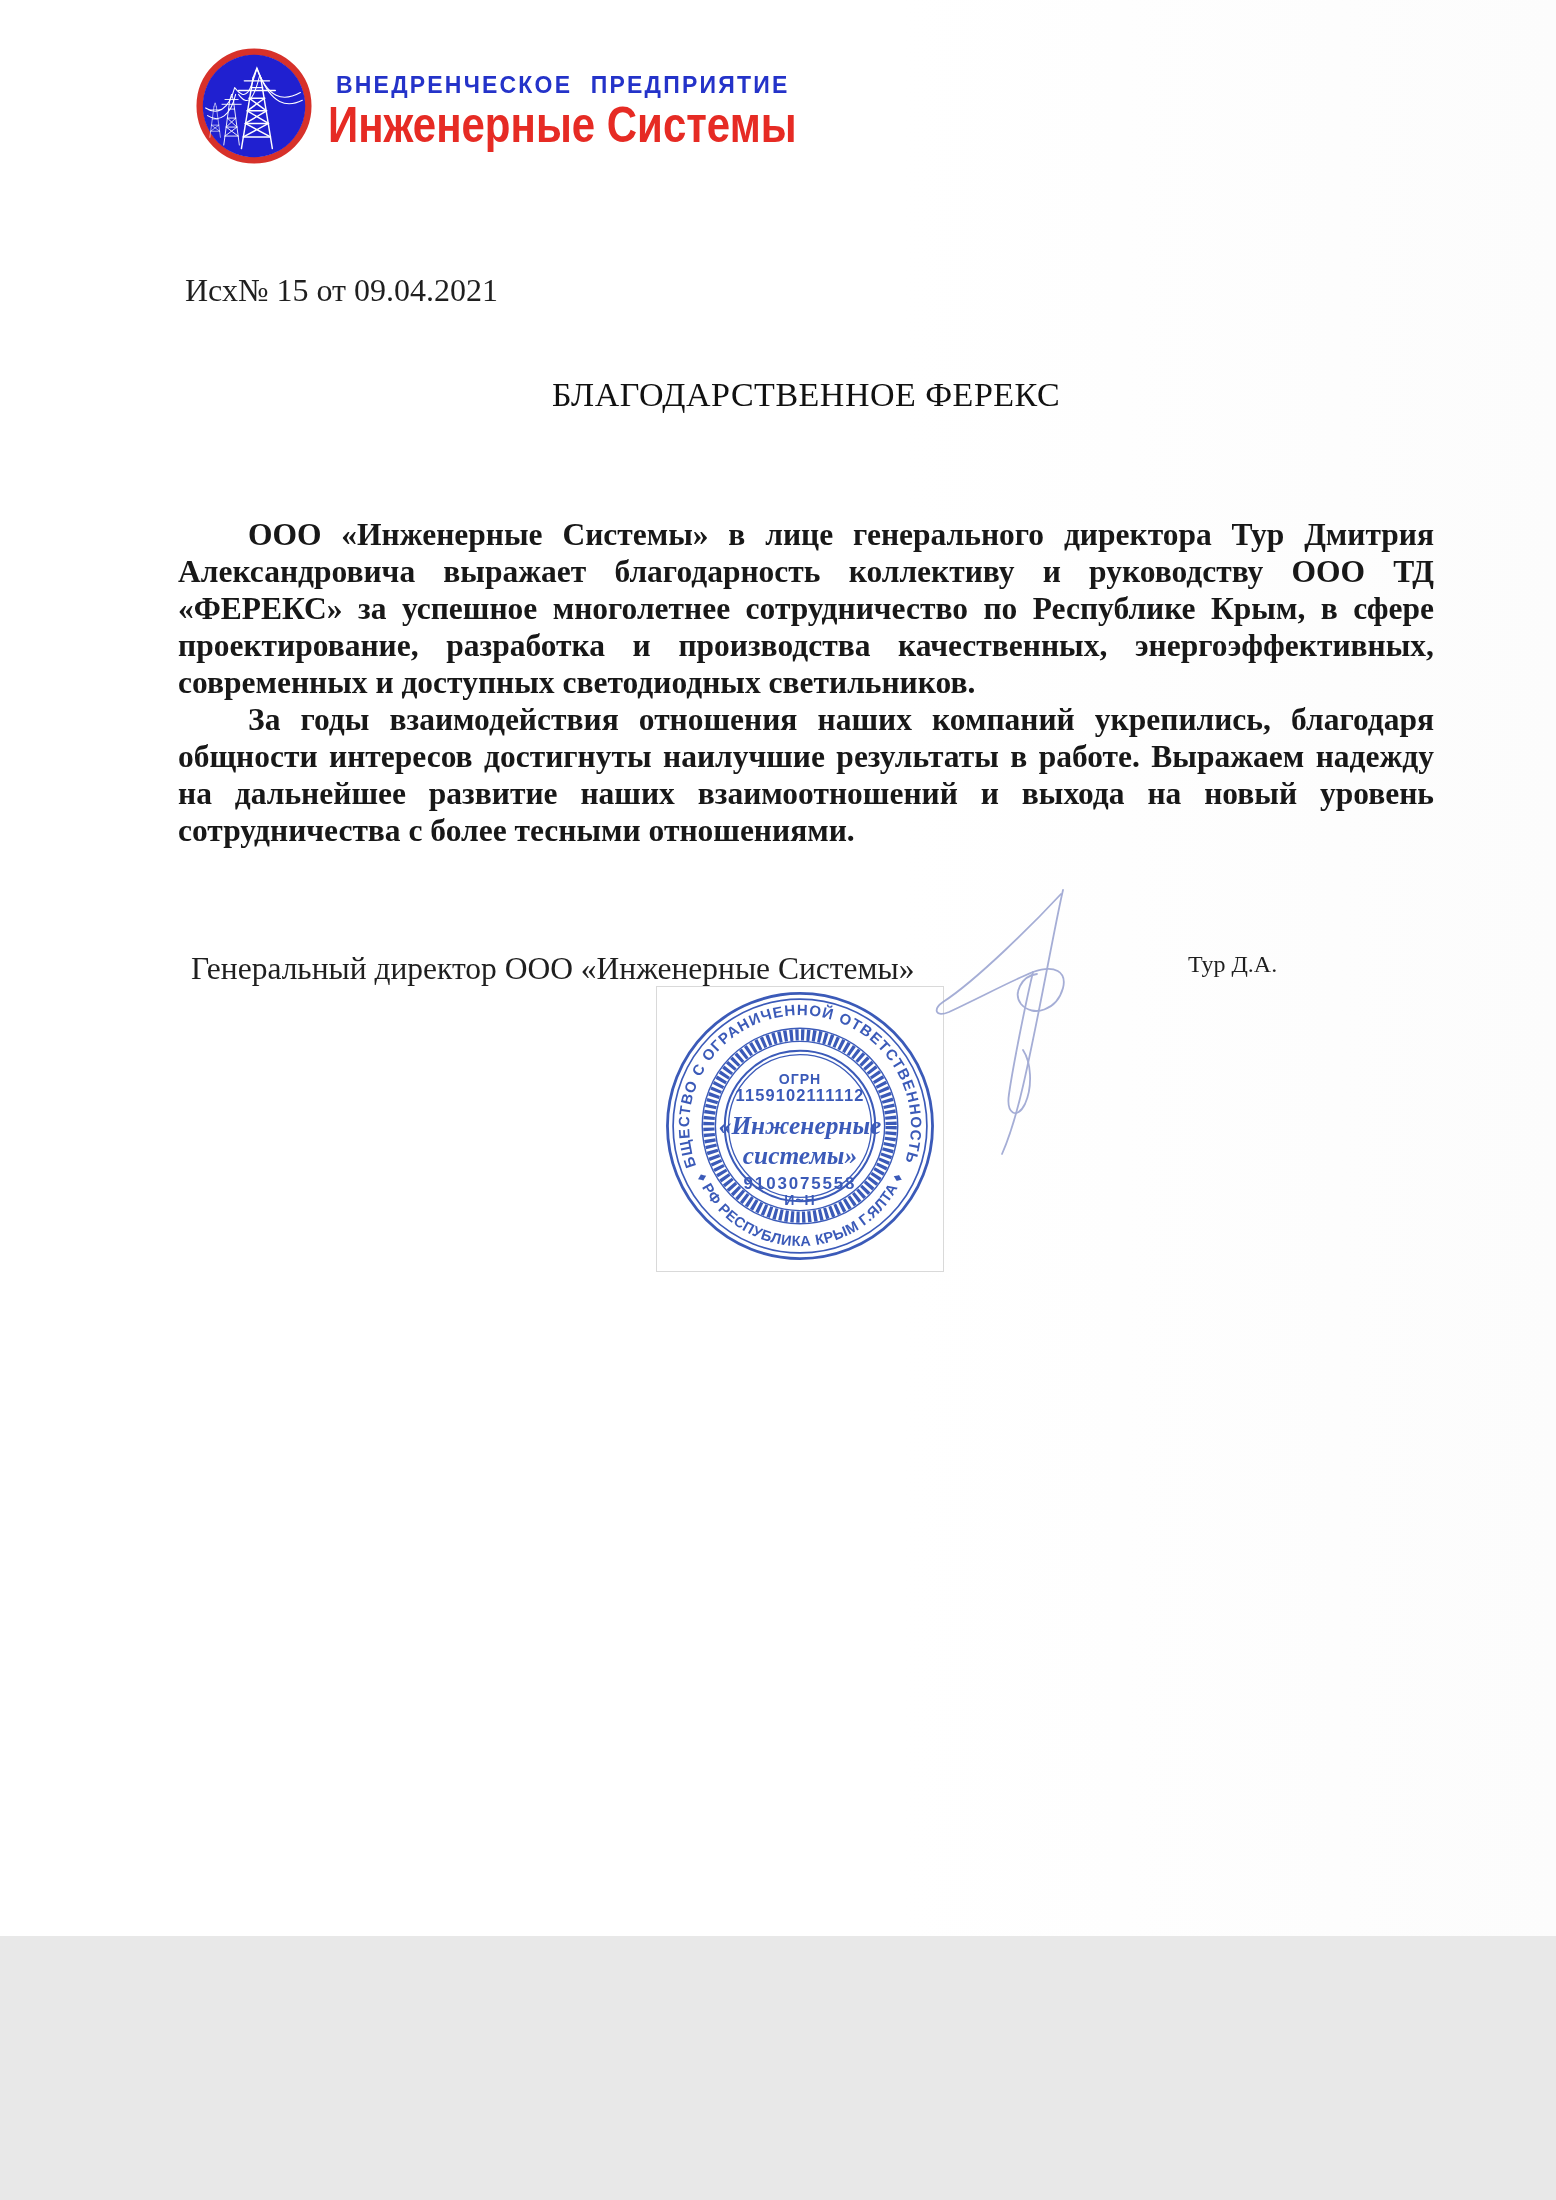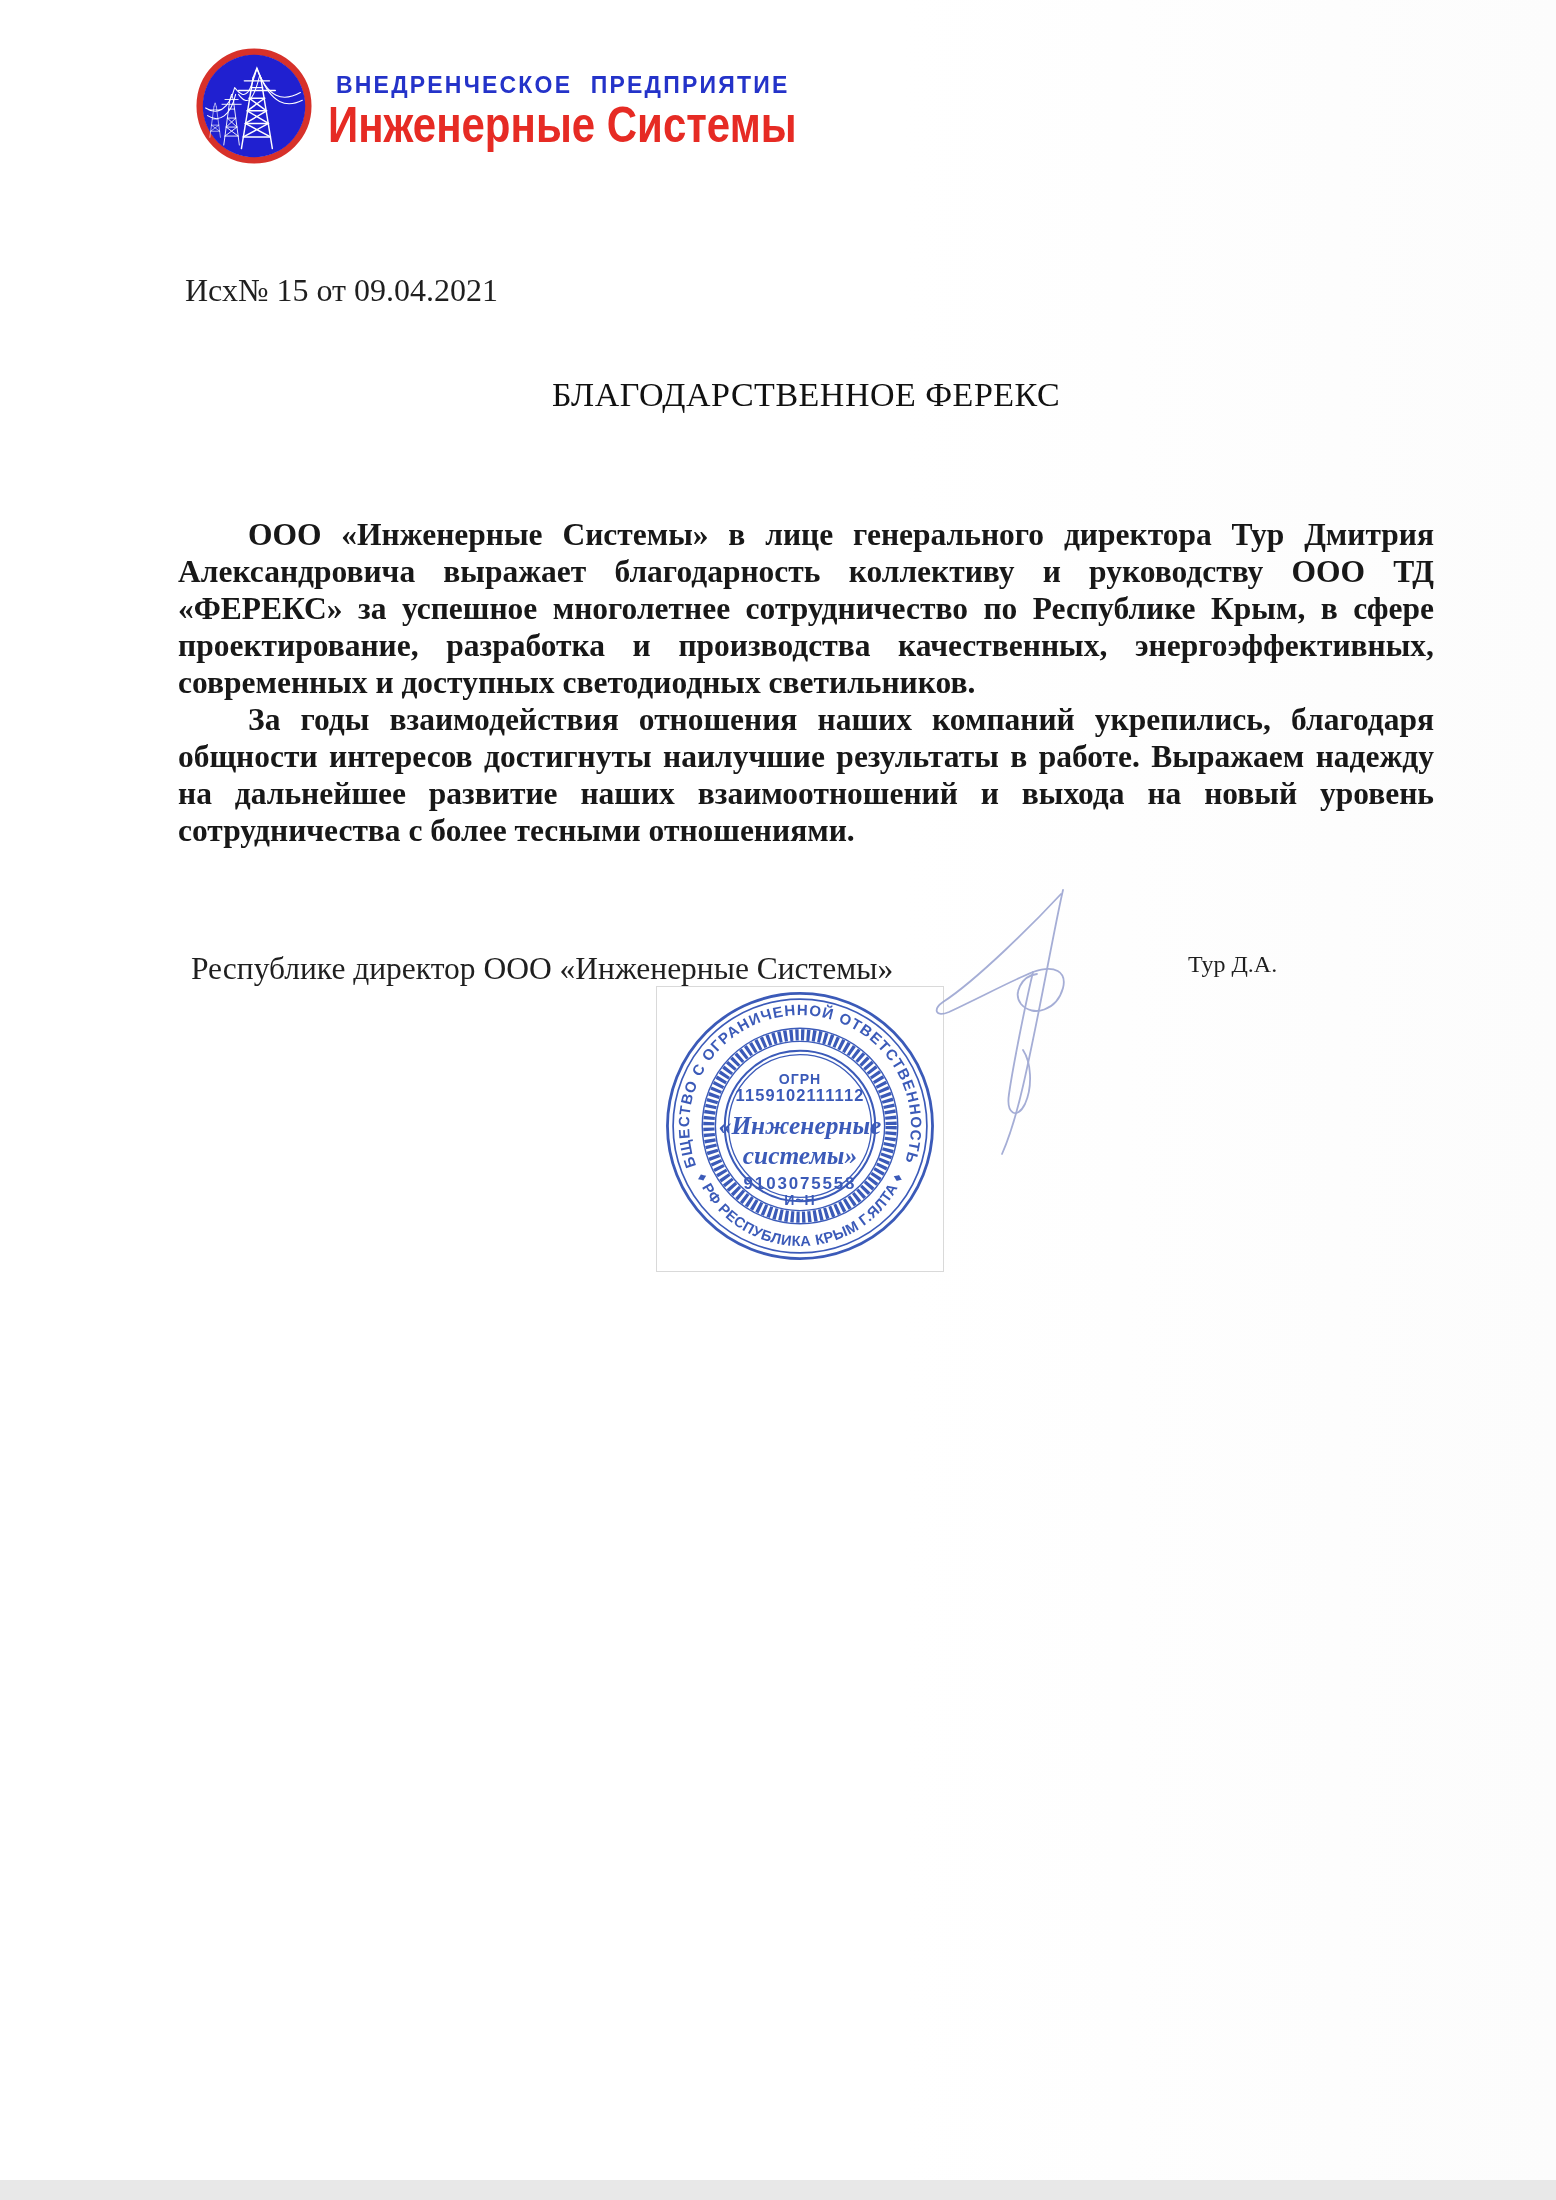--- a/index.html
+++ b/index.html
@@ -1,17 +1,17 @@
 <!DOCTYPE html>
 <html><head>
 <meta charset="utf-8">
 <style>
   html,body{margin:0;padding:0;background:#e8e8e8;}
   .page{
-    position:relative;width:1556px;height:2180px;margin:0 auto;
+    position:relative;width:1556px;height:1936px;margin:0 auto;
     background:linear-gradient(90deg,#ffffff 58%,#fcfcfc 100%);
     font-family:"Liberation Serif", serif;color:#1f1f1f;overflow:hidden;
   }
   
   .logo-wrap{position:absolute;left:196px;top:46px;width:600px;height:120px;}
   .logo-circle-svg{position:absolute;left:0;top:2px;width:116px;height:116px;}
   .logo-caption{
     position:absolute;left:140px;top:26px;
     font-family:"Liberation Sans", sans-serif;font-weight:bold;
     font-size:23px;letter-spacing:2.2px;word-spacing:10px;color:#2433c9;white-space:nowrap;
@@ -95,21 +95,21 @@
 
   <div class="ref-line">Исх№ 15 от 09.04.2021</div>
 
   <div class="title">БЛАГОДАРСТВЕННОЕ ФЕРЕКС</div>
 
   <div class="body-text">
     <p>ООО «Инженерные Системы» в лице генерального директора Тур Дмитрия Александровича выражает благодарность коллективу и руководству ООО ТД «ФЕРЕКС» за успешное многолетнее сотрудничество по Республике Крым, в сфере проектирование, разработка и производства качественных, энергоэффективных, современных и доступных светодиодных светильников.</p>
     <p>За годы взаимодействия отношения наших компаний укрепились, благодаря общности интересов достигнуты наилучшие результаты в работе. Выражаем надежду на дальнейшее развитие наших взаимоотношений и выхода на новый уровень сотрудничества с более тесными отношениями.</p>
   </div>
 
-  <div class="sig-label">Республике директор ООО «Инженерные Системы»</div>
+  <div class="sig-label">Генеральный директор ООО «Инженерные Системы»</div>
   <div class="sig-name">Тур  Д.А.</div>
 
   <div class="stamp-box">
     <svg viewBox="0 0 300 300">
       <g fill="none" stroke="#2b4db3">
         <circle cx="150" cy="150" r="141" stroke-width="3"></circle>
         <circle cx="150" cy="150" r="135" stroke-width="1.8"></circle>
         <circle cx="150" cy="150" r="104" stroke-width="1.5"></circle>
         <circle cx="150" cy="150" r="97" stroke-width="12" stroke-dasharray="3.5,2.6"></circle>
         <circle cx="150" cy="150" r="90" stroke-width="1.5"></circle>

